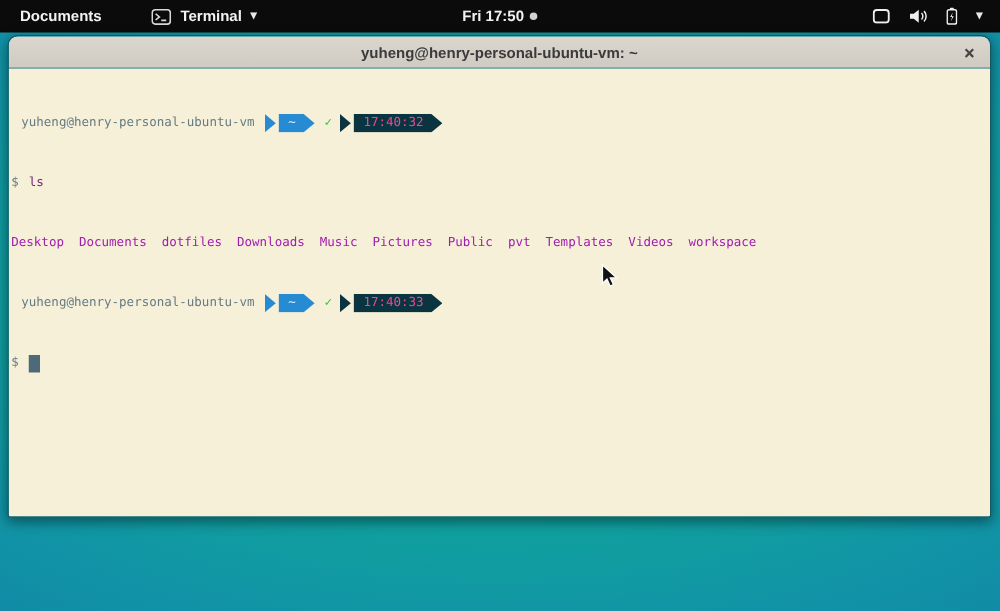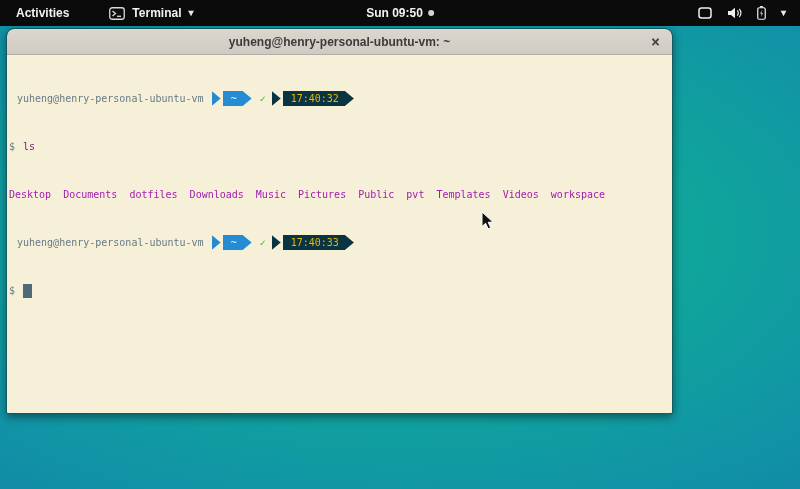--- a/index.html
+++ b/index.html
@@ -19,21 +19,21 @@
   .caret{font-size:10px;line-height:10px;color:#e8e8e8;}
   .tb-center{
     position:absolute;left:50%;top:0;height:26px;transform:translateX(-50%);
     display:flex;align-items:center;gap:5px;padding:0 6px;
   }
   .rec-dot{width:6px;height:6px;border-radius:50%;background:#d2d2d2;display:inline-block;}
   .tb-right{position:absolute;right:10px;top:0;height:26px;display:flex;align-items:center;gap:15px;padding:0 4px;}
   .tb-right svg, .app-icon svg{display:block;}
   
   .window{
-    position:absolute;left:6px;top:28px;width:667px;height:386px;
+    position:absolute;left:6px;top:28px;width:787px;height:386px;
     border-radius:8px 8px 2px 2px;
     box-shadow:0 3px 10px rgba(0,0,0,.45);
     border:1px solid rgba(20,40,45,.55);
     box-sizing:border-box;
     overflow:hidden;
   }
   .titlebar{
     height:26px;background:linear-gradient(#dbd7cf,#cfcbc3);
     border-bottom:1px solid #b2aea6;border-radius:7px 7px 0 0;
     position:relative;display:flex;align-items:center;justify-content:center;
@@ -55,49 +55,49 @@
   .host{padding-left:8px;}
   .pl-arrow{width:9px;height:15px;flex:none;clip-path:polygon(0 0,100% 50%,0 100%);}
   .arrow-blue{background:#268bd2;margin-left:8px;}
   .arrow-dark{background:#0a3540;margin-left:6px;}
   .pl-seg{
     height:15px;display:flex;align-items:center;margin-left:2px;
     padding-left:8px;padding-right:15px;flex:none;
     clip-path:polygon(0 0,calc(100% - 9px) 0,100% 50%,calc(100% - 9px) 100%,0 100%);
   }
   .seg-blue{background:#268bd2;color:#e4f2fc;}
-  .seg-dark{background:#0a3540;color:#eab308;}
+  .seg-dark{background:#0a3540;color:#ec4899;}
   .check{color:#2fc42f;font-weight:bold;margin-left:8px;}
   .dollar{margin-right:8px;}
   .cmd{color:#701a75;}
   .ls-line{display:block;color:#a21caf;}
   .cursor-block{width:9px;height:14px;background:#4e6a78;display:inline-block;}
   
   .mouse{position:absolute;left:481px;top:211px;}
 </style>
 </head>
 <body>
 
 <div class="topbar">
-  <div class="activities">Activities</div>
+  <div class="activities">Documents</div>
 
   <div class="app-menu">
     <span class="app-icon">
       <svg width="16" height="13" viewBox="0 0 16 13">
         <rect x="0.75" y="0.75" width="14.5" height="11.5" rx="2.5" fill="none" stroke="#d9d9d9" stroke-width="1.3"></rect>
         <path d="M3.5 4 L6.5 6.5 L3.5 9" fill="none" stroke="#d9d9d9" stroke-width="1.3"></path>
         <line x1="8" y1="9.3" x2="12" y2="9.3" stroke="#d9d9d9" stroke-width="1.3"></line>
       </svg>
     </span>
     <span>Terminal</span>
     <span class="caret">▾</span>
   </div>
 
   <div class="tb-center">
-    <span>Sun 09:50</span>
+    <span>Fri 17:50</span>
     <span class="rec-dot"></span>
   </div>
 
   <div class="tb-right">
     <span>
       <svg width="14" height="12" viewBox="0 0 14 12">
         <rect x="1" y="1" width="12" height="10" rx="2.5" fill="none" stroke="#efefef" stroke-width="1.5"></rect>
       </svg>
     </span>
     <span>

